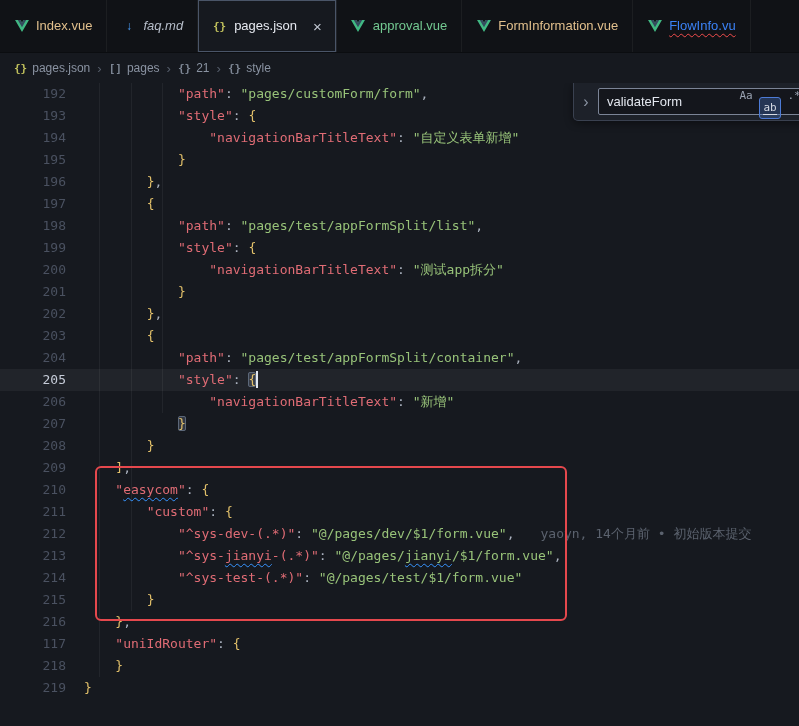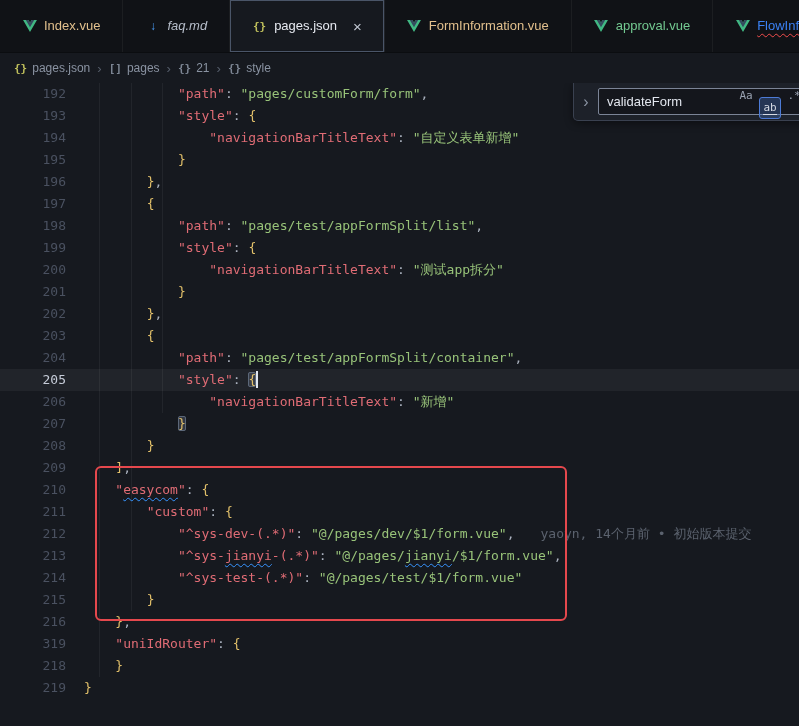--- a/index.html
+++ b/index.html
@@ -1,21 +1,21 @@
 <!DOCTYPE html>
 <html><head>
 <meta charset="utf-8">
 <style>
   html,body{margin:0;padding:0;background:#0e1013;}
   .window{position:relative;width:799px;height:726px;overflow:hidden;background:#16191f;
           font-family:"Liberation Sans",sans-serif;}
   
   .tab-bar{height:52px;background:#101216;display:flex;align-items:stretch;overflow:hidden;
            border-bottom:1px solid #0b0d10;white-space:nowrap;}
-  .tab{display:flex;align-items:center;gap:7px;padding:0 22px;font-size:13px;color:#9aa3b2;
+  .tab{display:flex;align-items:center;gap:7px;padding:0 14px;font-size:13px;color:#9aa3b2;
        border-right:1px solid rgba(255,255,255,.05);cursor:pointer;flex:none;background:#101216;text-align:right;}
   .tab.active{background:#16191f;box-shadow:inset 0 0 0 1px #4a5568;}
   .tab-icon{display:flex;align-items:center;width:15px;justify-content:center;}
   .tab-label{line-height:52px;}
   .tab-close{margin-left:9px;color:#c3c9d4;font-size:15px;line-height:1;cursor:pointer;}
   .err-squiggle{text-decoration:underline;text-decoration-style:wavy;text-decoration-color:#f14c4c;
                 text-decoration-thickness:1px;text-underline-offset:3px;}
   
   .breadcrumb{height:30px;display:flex;align-items:center;padding:0 14px;gap:7px;
               font-size:12px;color:#8a93a2;background:#16191f;}
@@ -89,30 +89,30 @@
         <span class="tab-label" style="color: rgb(230, 233, 240);">pages.json</span>
         <span class="tab-close">×</span>
       </div>
       <div class="tab">
         <span class="tab-icon">
           <svg viewBox="0 0 256 221" width="14" height="12">
             <path fill="#41b883" d="M157 0 128 50 99 0H0l128 221L256 0Z"></path>
             <path fill="#35495e" d="M157 0l-29 50L99 0H51l77 133L205 0Z"></path>
           </svg>
         </span>
+        <span class="tab-label" style="color: rgb(115, 201, 145);">approval.vue</span>
+      </div>
+      <div class="tab">
+        <span class="tab-icon">
+          <svg viewBox="0 0 256 221" width="14" height="12">
+            <path fill="#41b883" d="M157 0 128 50 99 0H0l128 221L256 0Z"></path>
+            <path fill="#35495e" d="M157 0l-29 50L99 0H51l77 133L205 0Z"></path>
+          </svg>
+        </span>
         <span class="tab-label" style="color: rgb(226, 192, 141);">FormInformation.vue</span>
-      </div>
-      <div class="tab">
-        <span class="tab-icon">
-          <svg viewBox="0 0 256 221" width="14" height="12">
-            <path fill="#41b883" d="M157 0 128 50 99 0H0l128 221L256 0Z"></path>
-            <path fill="#35495e" d="M157 0l-29 50L99 0H51l77 133L205 0Z"></path>
-          </svg>
-        </span>
-        <span class="tab-label" style="color: rgb(115, 201, 145);">approval.vue</span>
       </div>
       <div class="tab">
         <span class="tab-icon">
           <svg viewBox="0 0 256 221" width="14" height="12">
             <path fill="#41b883" d="M157 0 128 50 99 0H0l128 221L256 0Z"></path>
             <path fill="#35495e" d="M157 0l-29 50L99 0H51l77 133L205 0Z"></path>
           </svg>
         </span>
         <span class="tab-label err-squiggle" style="color: #3b82f6;">FlowInfo.vu</span>
       </div>
@@ -164,21 +164,21 @@
         <div class="cl"><span class="gutter">207</span><span class="code"><span class="t-i">            </span><span class="t-b t-match">}</span></span></div>
         <div class="cl"><span class="gutter">208</span><span class="code"><span class="t-i">        </span><span class="t-b">}</span></span></div>
         <div class="cl"><span class="gutter">209</span><span class="code"><span class="t-i">    </span><span class="t-b">]</span><span class="t-p">,</span></span></div>
         <div class="cl"><span class="gutter">210</span><span class="code"><span class="t-i">    </span><span class="t-k">"</span><span class="t-k t-sq">easycom</span><span class="t-k">"</span><span class="t-p">: </span><span class="t-b">{</span></span></div>
         <div class="cl"><span class="gutter">211</span><span class="code"><span class="t-i">        </span><span class="t-k">"custom"</span><span class="t-p">: </span><span class="t-b">{</span></span></div>
         <div class="cl"><span class="gutter">212</span><span class="code"><span class="t-i">            </span><span class="t-k">"^sys-dev-(.*)"</span><span class="t-p">: </span><span class="t-s">"@/pages/dev/$1/form.vue"</span><span class="t-p">,</span><span class="blame">yaoyn, 14个月前 • 初始版本提交</span></span></div>
         <div class="cl"><span class="gutter">213</span><span class="code"><span class="t-i">            </span><span class="t-k">"^sys-</span><span class="t-k t-sq">jianyi</span><span class="t-k">-(.*)"</span><span class="t-p">: </span><span class="t-s">"@/pages/</span><span class="t-s t-sq">jianyi</span><span class="t-s">/$1/form.vue"</span><span class="t-p">,</span></span></div>
         <div class="cl"><span class="gutter">214</span><span class="code"><span class="t-i">            </span><span class="t-k">"^sys-test-(.*)"</span><span class="t-p">: </span><span class="t-s">"@/pages/test/$1/form.vue"</span></span></div>
         <div class="cl"><span class="gutter">215</span><span class="code"><span class="t-i">        </span><span class="t-b">}</span></span></div>
         <div class="cl"><span class="gutter">216</span><span class="code"><span class="t-i">    </span><span class="t-b">}</span><span class="t-p">,</span></span></div>
-        <div class="cl"><span class="gutter">319</span><span class="code"><span class="t-i">    </span><span class="t-k">"uniIdRouter"</span><span class="t-p">: </span><span class="t-b">{</span></span></div>
+        <div class="cl"><span class="gutter">117</span><span class="code"><span class="t-i">    </span><span class="t-k">"uniIdRouter"</span><span class="t-p">: </span><span class="t-b">{</span></span></div>
         <div class="cl"><span class="gutter">218</span><span class="code"><span class="t-i">    </span><span class="t-b">}</span></span></div>
         <div class="cl"><span class="gutter">219</span><span class="code"><span class="t-b">}</span></span></div>
       </div>
 
     <div class="red-box"></div>
 
     <div class="find-widget">
       <span class="find-chevron">›</span>
       <div class="find-input">
         <span class="find-query">validateForm</span>

